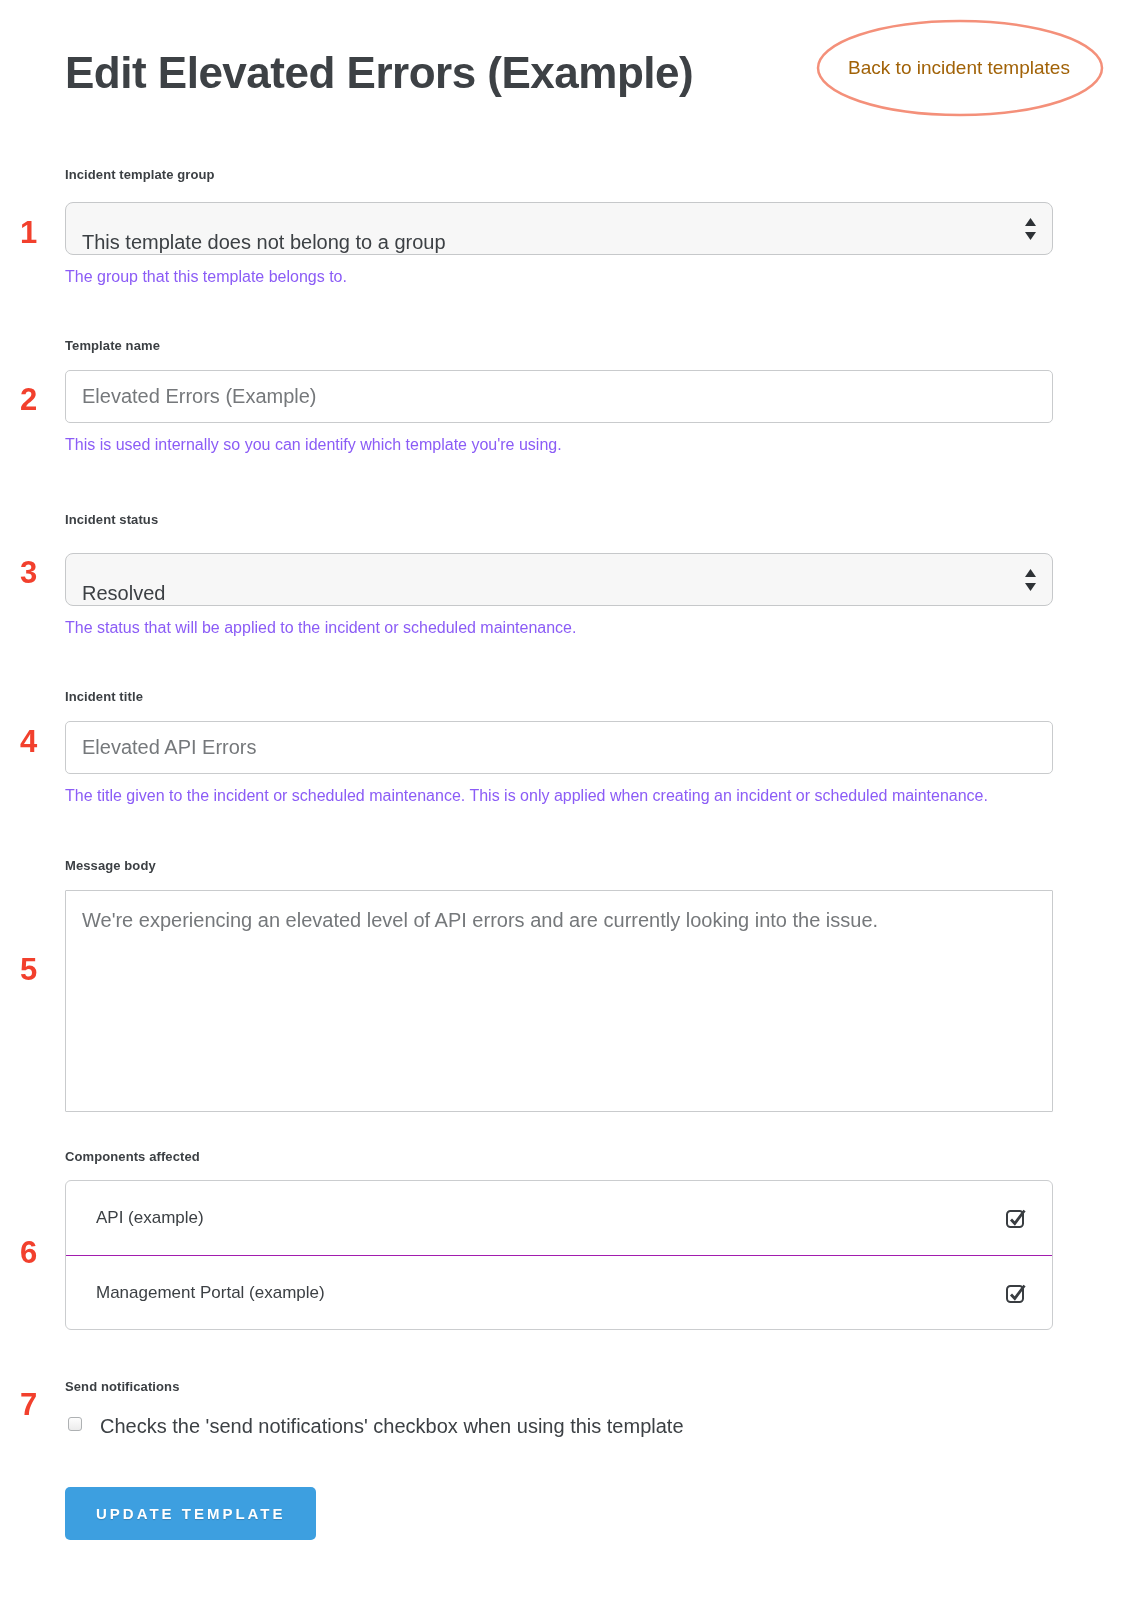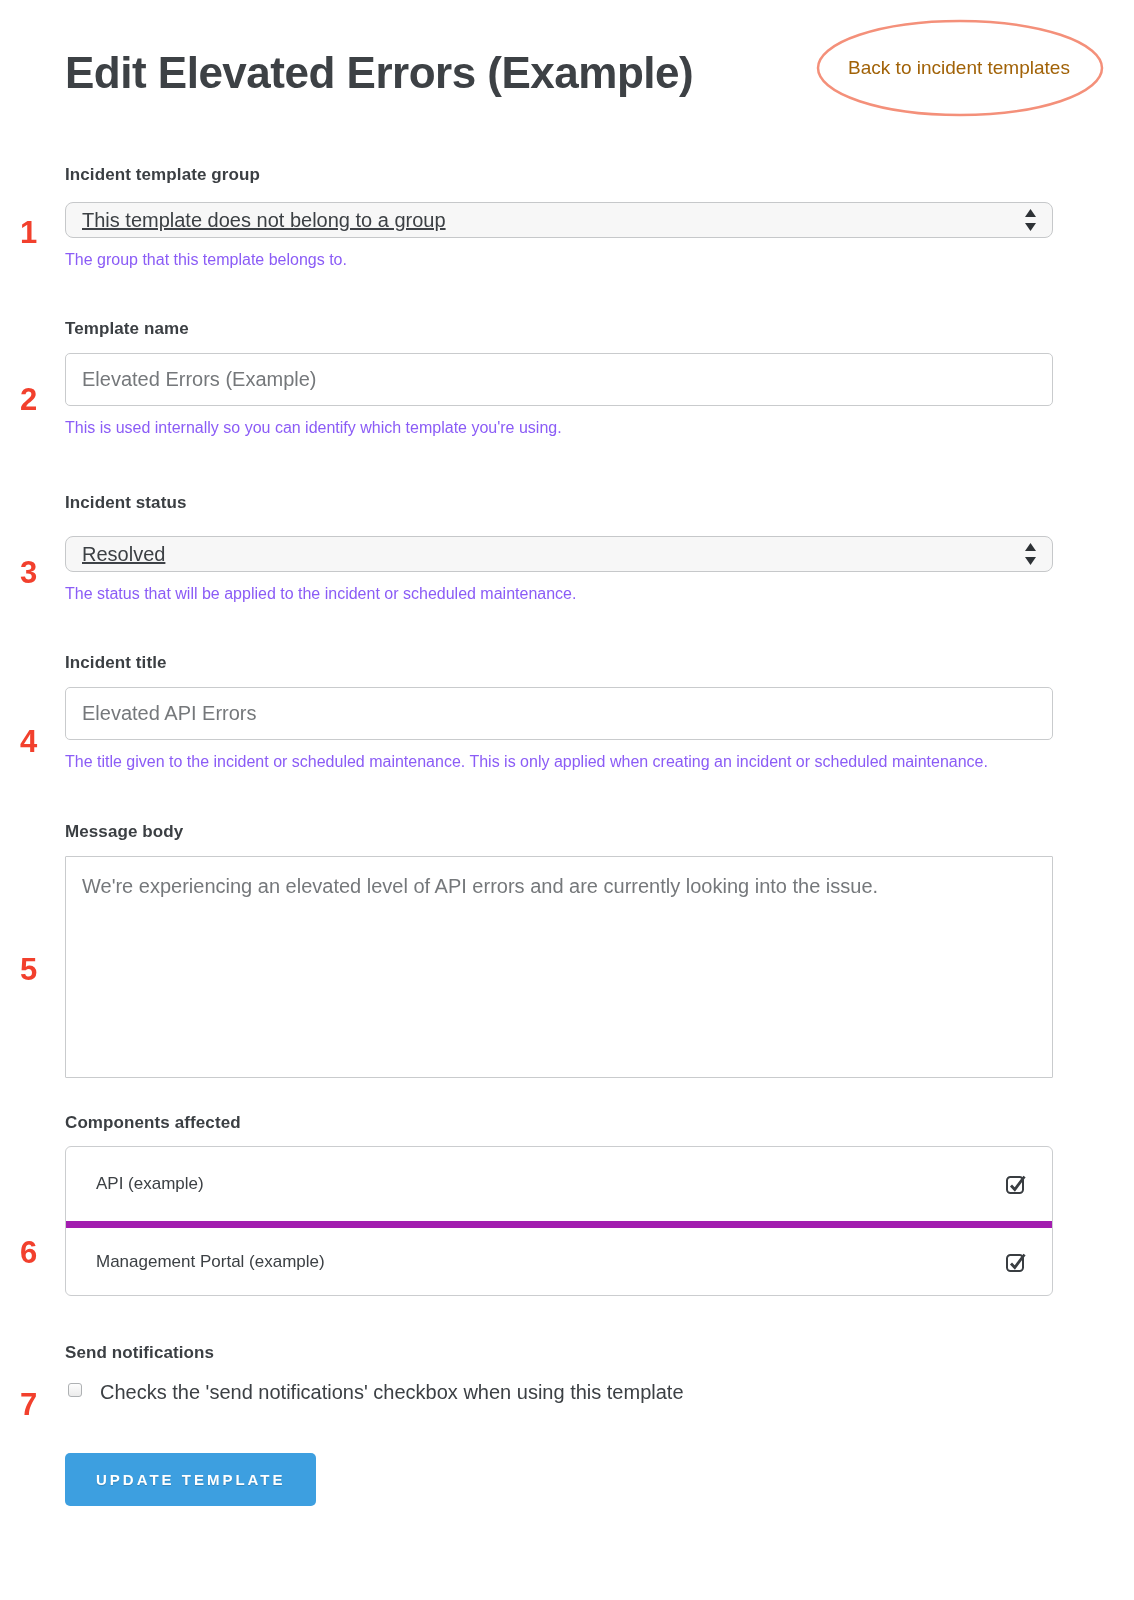--- a/index.html
+++ b/index.html
@@ -58,46 +58,45 @@
   .n1 { top: 218px; }
   .n2 { top: 385px; }
   .n3 { top: 558px; }
   .n4 { top: 727px; }
   .n5 { top: 955px; }
   .n6 { top: 1238px; }
   .n7 { top: 1390px; }
 
   
   .field-label {
-    font-size: 17px;
+    font-size: 13px;
     line-height: 21px;
     font-weight: 700;
     color: #3b3f43;
     letter-spacing: 0.1px;
   }
   .help-text {
     font-size: 16px;
     line-height: 17px;
     color: #8b5cf6;
   }
   .sec { position: relative; }
 
   
   .select-control {
     position: relative;
-    height: 36px;
+    height: 53px;
     width: 988px;
     background: #f7f7f7;
     border: 1px solid #c6c8ca;
     border-radius: 8px;
     display: flex;
-    align-items: center;
+    align-items: flex-end;
     padding: 0 40px 0 16px;
     cursor: pointer;
-    text-decoration: underline;
   }
   .select-control .select-value {
     font-size: 20px;
     color: #3c4044;
   }
   .select-arrows {
     position: absolute;
     right: 15px;
     top: 50%;
     transform: translateY(-50%);
@@ -159,21 +158,21 @@
     background: #fff;
     overflow: hidden;
   }
   .component-row {
     height: 74px;
     display: flex;
     align-items: center;
     justify-content: space-between;
     padding: 0 24px 0 30px;
   }
-  .component-row + .component-row { border-top: 7px solid #a21caf; }
+  .component-row + .component-row { border-top: 1px solid #a21caf; }
   .component-name {
     font-size: 17px;
     color: #3c4044;
   }
   .checkbox-checked {
     width: 24px;
     height: 24px;
     cursor: pointer;
     flex: none;
   }

